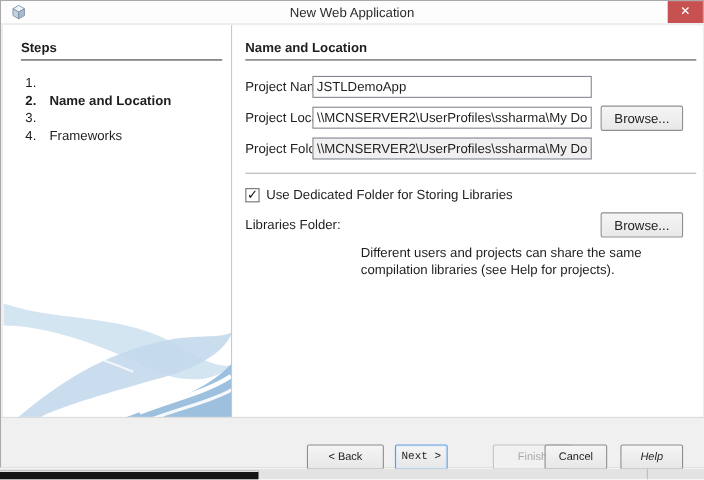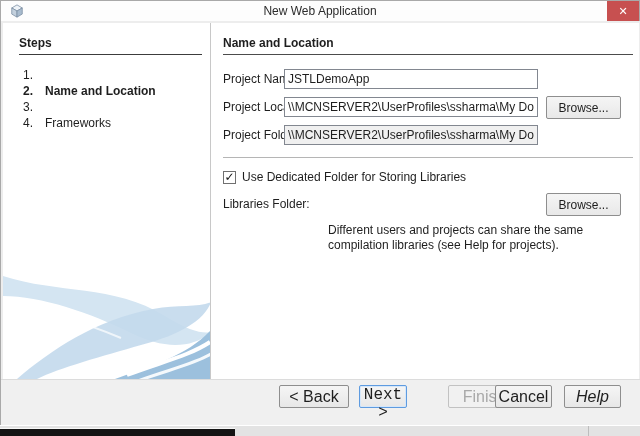--- a/index.html
+++ b/index.html
@@ -88,24 +88,24 @@
   .check-label { margin-left:6px; }
 
   .helper { position:absolute; left:72px; top:200px; line-height:15px; color:#1e1e1e;margin-left:44px; }
 
   
   .footer {
     position:absolute; left:0; top:378px; width:640px; height:46px;
     background:#f0f0f0; border-top:1px solid #dcdcdc;
   }
   .wiz-btn {
-    position:absolute; top:5px; height:23px;
+    position:absolute; top:24px; height:23px;
     background:linear-gradient(#f5f5f5,#e7e7e7);
     border:1px solid #8e8e8e; border-radius:2px;
-    font-family:inherit; font-size:16px; color:#1e1e1e; cursor:pointer; padding:0;
+    font-family:inherit; font-size:10px; color:#1e1e1e; cursor:pointer; padding:0;
   }
   .wiz-btn.default {
     border:1px solid #5e9be0;
     box-shadow:inset 0 0 0 1px #d6e7f9;
   }
   .wiz-btn:disabled, .wiz-btn.disabled {
     color:#a9a9a9; border-color:#c2c2c2; background:#f1f1f1; cursor:default;
   }
   .btn-back   { left:278px; width:70px; }
   .btn-next   { left:358px; width:48px;font-family:Liberation Mono, monospace; }

